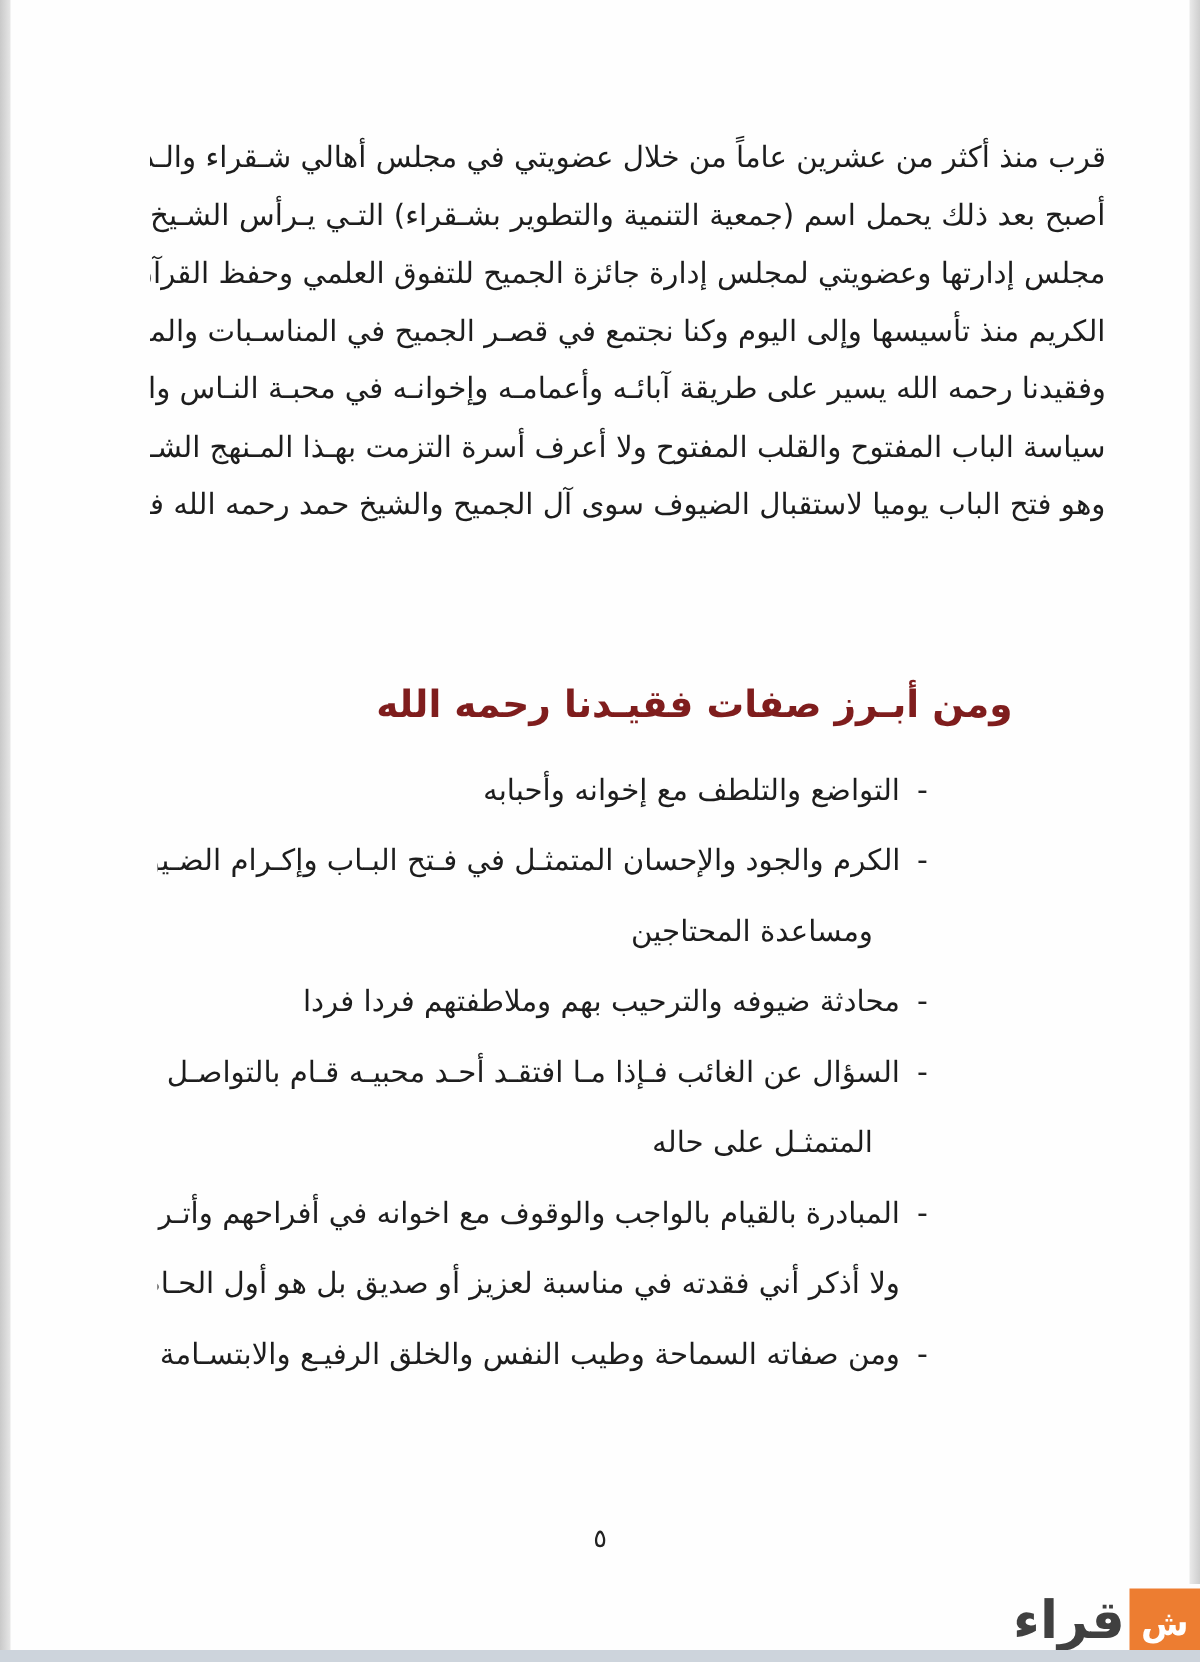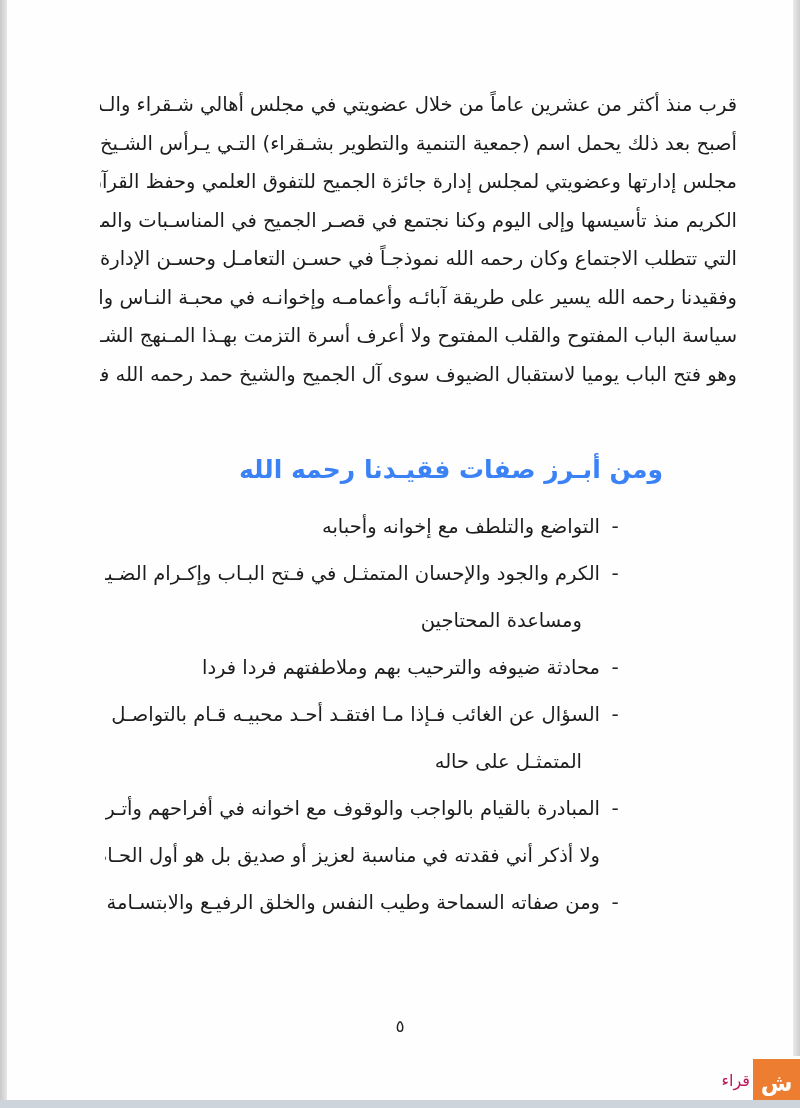--- a/index.html
+++ b/index.html
@@ -22,23 +22,23 @@
 
   
   .paragraph { position: absolute; top: 86px; right: 63px; width: 637px;
                direction: rtl; color: #1d1d1d; }
   .pline { height: 38.5px; line-height: 38.5px; font-size: 19.5px;
            text-align: justify; text-align-last: justify;
            overflow: hidden; white-space: nowrap; }
   .pline.last { text-align: right; text-align-last: right; }
 
   
-  .heading { position: absolute; top: 450px; right: 137px;
+  .heading { position: absolute; top: 450px; right: 125px;
              direction: rtl; font-size: 25px; font-weight: bold;
-             color: #3b82f6; line-height: 40px; white-space: nowrap; }
+             color: #7f1d1d; line-height: 40px; white-space: nowrap; }
 
   
   .list { position: absolute; top: 503px; right: 170px; width: 535px;
           direction: rtl; color: #1d1d1d; }
   .item { display: flex; }
   .marker { width: 30px; line-height: 47px; font-size: 20px;
             text-align: center; flex: 0 0 30px; color: #222; }
   .content { width: 505px; flex: 0 0 505px; }
   .iline { height: 47px; line-height: 47px; font-size: 19.5px;
            text-align: right; overflow: hidden; white-space: nowrap; margin-left: 10px; }
@@ -50,34 +50,33 @@
                  text-align: center; font-size: 17px; color: #222;
                  line-height: 28px; }
 
   
   .logo { position: absolute; right: 0; top: 1058px; height: 46px;
           display: flex; direction: rtl; align-items: center; z-index: 5; }
   .logo-square { width: 47px; height: 44px; background: #ED7D31;
                  display: flex; align-items: center; justify-content: center; }
   .logo-square span { color: #ffffff; font-size: 23px; font-weight: bold;
                       line-height: 1; padding-top: 4px; }
-  .logo-word { color: #be185d; font-size: 16px; font-weight: normal;
+  .logo-word { color: #404040; font-size: 35px; font-weight: bold;
                padding: 0 3px 0 6px; line-height: 44px; }
 </style>
 </head>
 <body>
 
 <div class="page">
 
   <div class="paragraph">
     <div class="pline">قرب منذ أكثر من عشرين عاماً من خلال عضويتي في مجلس أهالي شـقراء والـذي</div>
     <div class="pline">أصبح بعد ذلك يحمل اسم (جمعية التنمية والتطوير بشـقراء) التـي يـرأس الشـيخ</div>
     <div class="pline">مجلس إدارتها وعضويتي لمجلس إدارة جائزة الجميح للتفوق العلمي وحفظ القرآن</div>
     <div class="pline">الكريم منذ تأسيسها وإلى اليوم وكنا نجتمع في قصـر الجميح في المناسـبات والمهـام</div>
-    <div class="pline">التي تتطلب الاجتماع وكان رحمه الله نموذجـاً في حسـن التعامـل وحسـن الإدارة</div>
     <div class="pline">وفقيدنا رحمه الله يسير على طريقة آبائـه وأعمامـه وإخوانـه في محبـة النـاس والتـزام</div>
     <div class="pline">سياسة الباب المفتوح والقلب المفتوح ولا أعرف أسرة التزمت بهـذا المـنهج الشـاق</div>
     <div class="pline">وهو فتح الباب يوميا لاستقبال الضيوف سوى آل الجميح والشيخ حمد رحمه الله في</div>
   </div>
 
   <div class="heading">ومن أبـرز صفات فقيـدنا رحمه الله</div>
 
   <div class="list">
 
     <div class="item">

